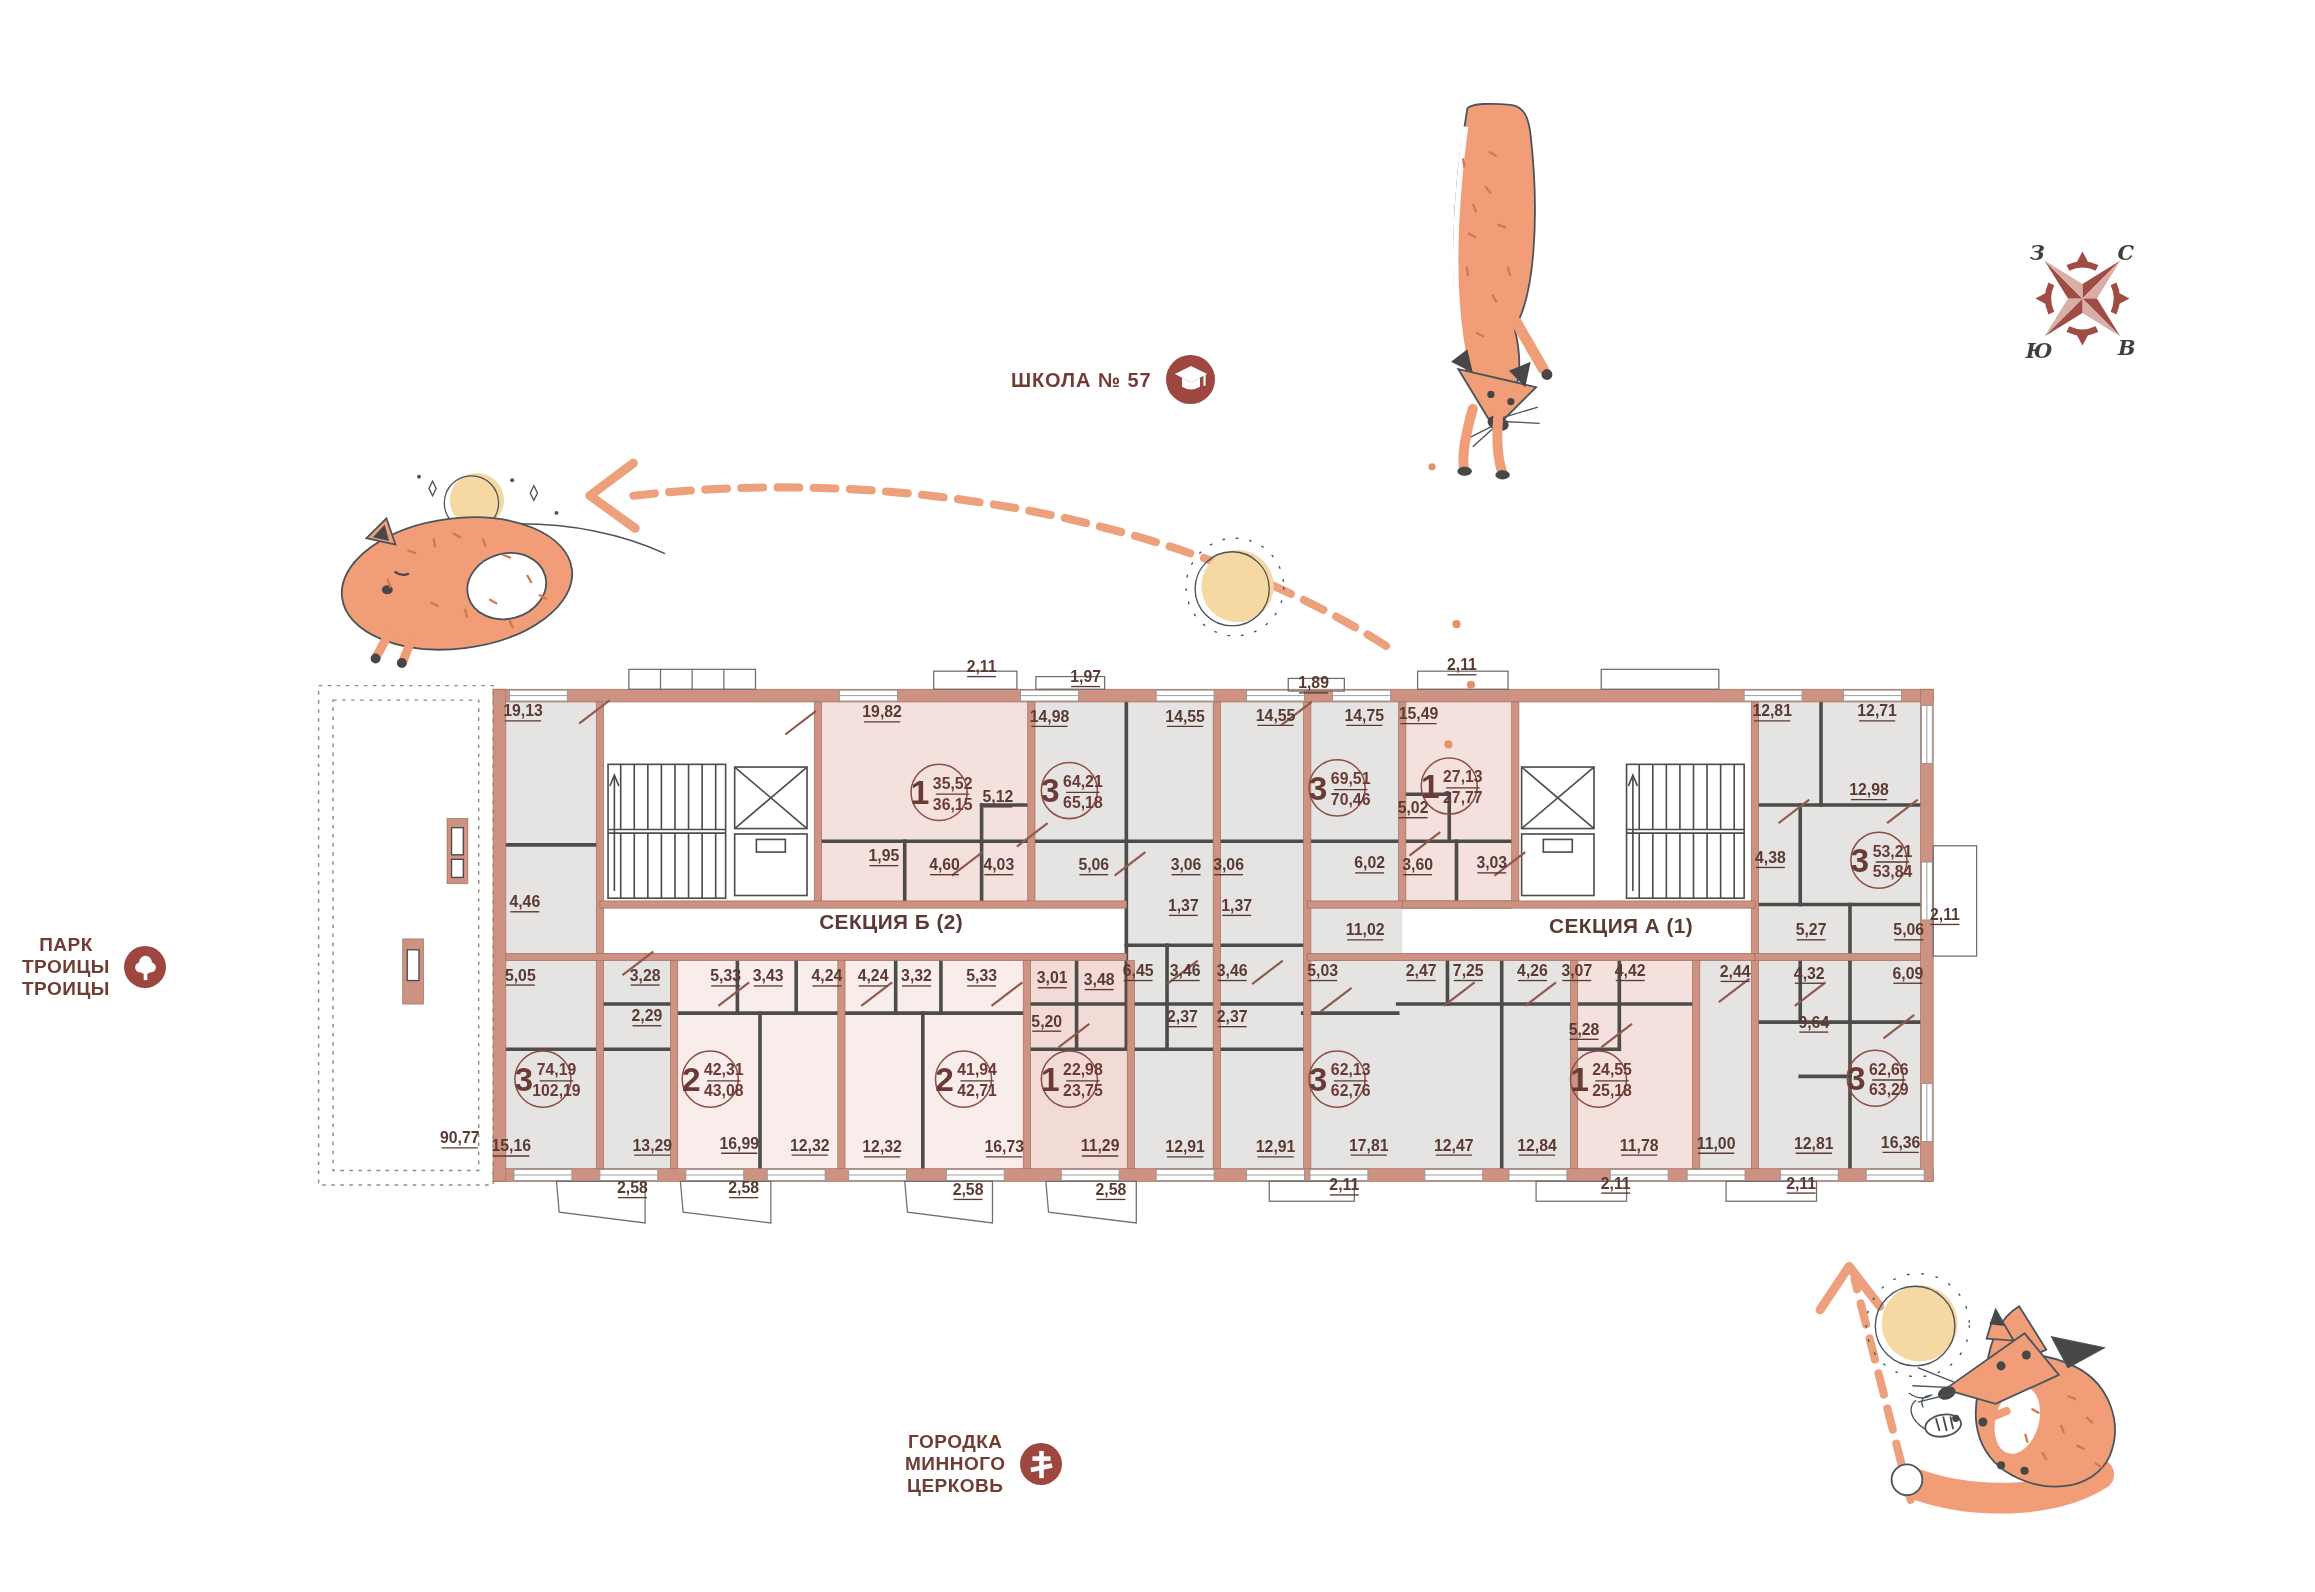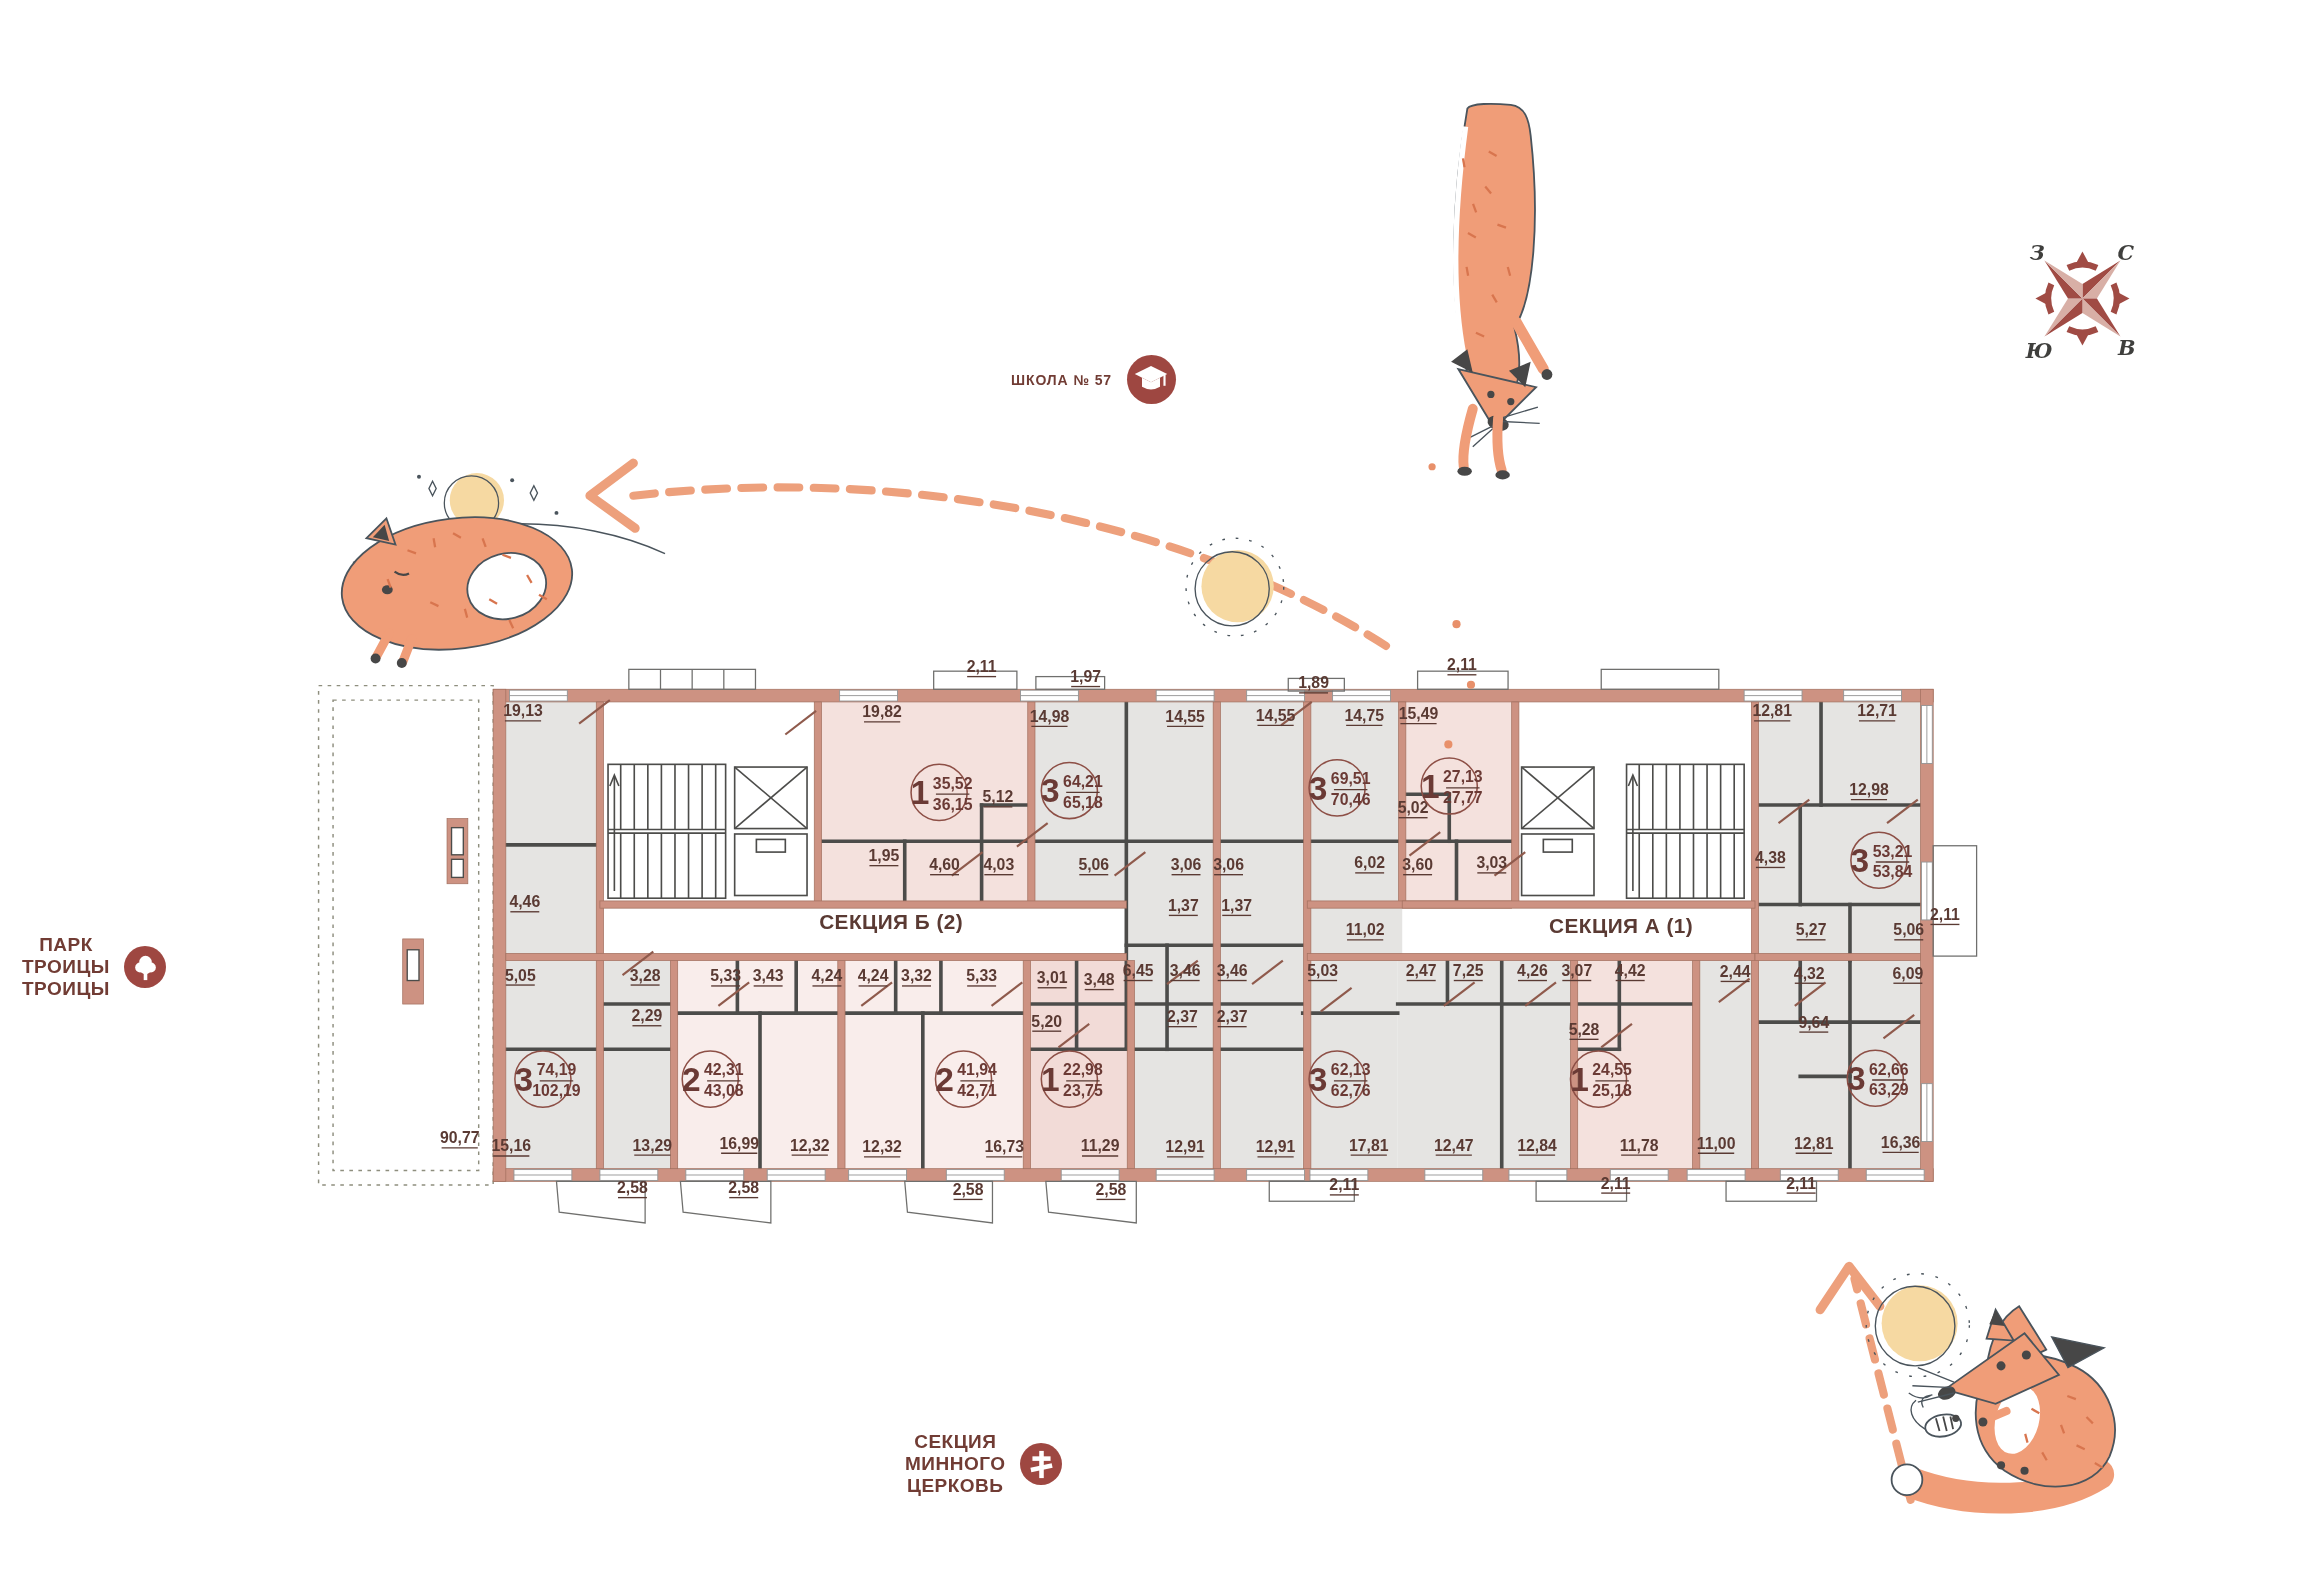--- a/index.html
+++ b/index.html
@@ -899,33 +899,33 @@
       <circle cx="15" cy="10" r="7" fill="#fff"></circle>
       <circle cx="9" cy="16" r="5.5" fill="#fff"></circle>
       <circle cx="21" cy="16" r="5.5" fill="#fff"></circle>
       <circle cx="15" cy="17" r="6.5" fill="#fff"></circle>
       <rect x="13" y="18" width="4" height="12" fill="#fff"></rect>
     </svg>
   </div>
 </div>
 
 <div class="landmark" style="left:1011px;top:355px;">
-  <div class="lm-text" style="font-size:14px;letter-spacing:0.9px;text-align:right;">ШКОЛА № 57</div>
+  <div class="lm-text" style="font-size:20px;letter-spacing:0.9px;text-align:right;">ШКОЛА № 57</div>
   <div class="lm-icon" style="width:49px;height:49px;">
     <svg width="36" height="31" viewBox="0 0 40 34">
       <polygon points="20,2 38,11 20,20 2,11" fill="#fff"></polygon>
       <path d="M10,15 L10,25 Q20,31 30,25 L30,15 L20,20 Z" fill="#fff"></path>
       <line x1="35" y1="12" x2="35" y2="24" stroke="#fff" stroke-width="2.4"></line>
     </svg>
   </div>
 </div>
 
 <div class="landmark" style="left:905px;top:1431px;">
   <div class="lm-text">
-    <div>СЕКЦИЯ</div>
+    <div>ГОРОДКА</div>
     <div>МИННОГО</div>
     <div>ЦЕРКОВЬ</div>
   </div>
   <div class="lm-icon">
     <svg width="29" height="31" viewBox="0 0 32 34">
       <rect x="13.5" y="2" width="5" height="30" fill="#fff"></rect>
       <rect x="6" y="8" width="20" height="5" fill="#fff"></rect>
       <rect x="4" y="18" width="24" height="5" fill="#fff" transform="rotate(-12 16 20.5)"></rect>
     </svg>
   </div>

